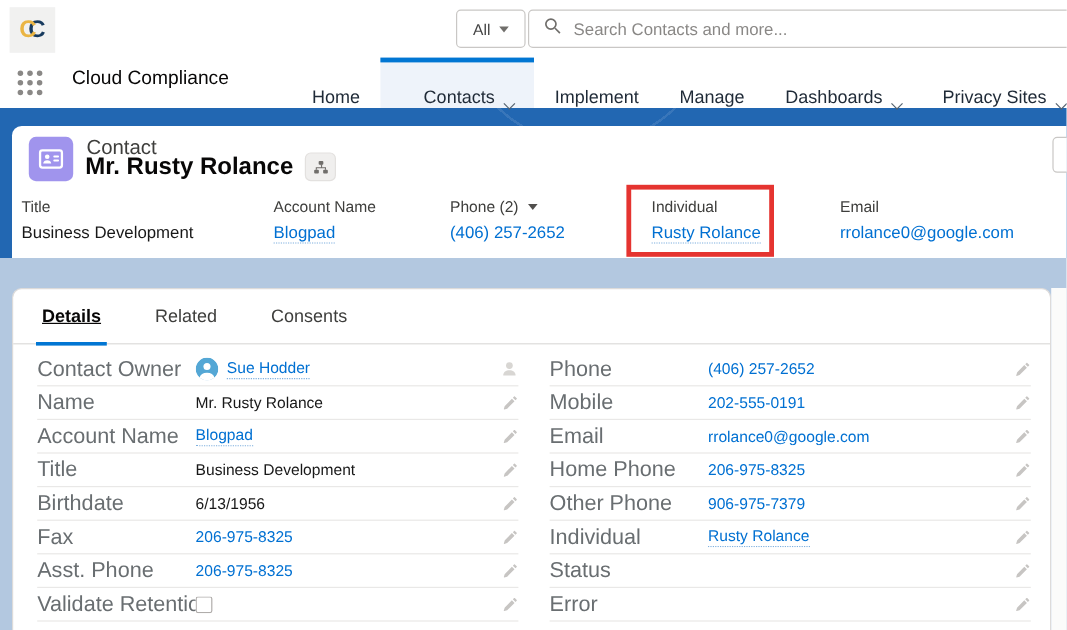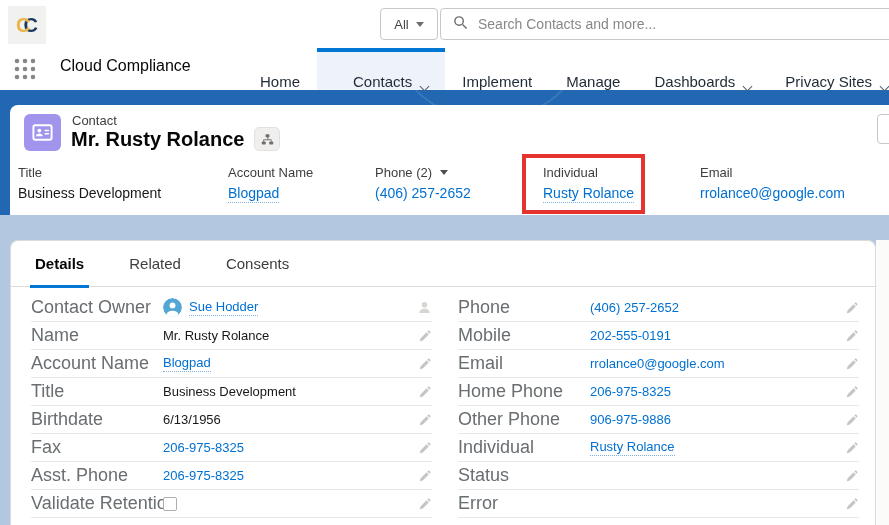--- a/index.html
+++ b/index.html
@@ -50,21 +50,21 @@
      background-image:
        radial-gradient(circle at 20% -80%, transparent 0 44px, rgba(255,255,255,.45) 44px 46px, transparent 46px 78px, rgba(255,255,255,.40) 78px 80px, transparent 80px),
        radial-gradient(circle at 70% 200%, transparent 0 50px, rgba(255,255,255,.45) 50px 52px, transparent 52px 86px, rgba(255,255,255,.40) 86px 88px, transparent 88px);}
   .scrolltrack{position:absolute;right:0;top:240px;bottom:0;width:13px;background:#fbfbfa;}
 
   
   .header-card{position:absolute;left:10px;top:105px;right:0;height:110px;background:#fff;
         border-top-left-radius:8px;z-index:2;}
   .entity-icon{position:absolute;left:14px;top:9px;width:37px;height:37px;background:#a094ed;
         border-radius:6px;display:flex;align-items:center;justify-content:center;}
-  .entity-label{position:absolute;left:62px;top:8px;font-size:13px;color:#3e3e3c;}
+  .entity-label{position:absolute;left:62px;top:8px;font-size:17px;color:#3e3e3c;}
   .record-name-row{position:absolute;left:61px;top:22px;display:flex;align-items:center;gap:10px;}
   .record-name{font-size:20px;font-weight:bold;color:#080707;}
   .hier-btn{width:26px;height:24px;background:#f0efee;border:1px solid #e3e1df;border-radius:5px;
         display:flex;align-items:center;justify-content:center;cursor:pointer;}
   .cutoff-btn{position:absolute;right:-20px;top:9px;width:32px;height:30px;background:#fff;
         border:1px solid #c9c7c5;border-radius:4px;}
   .highlights{position:absolute;left:0;top:55px;right:0;height:55px;}
   .hl-field{position:absolute;top:5px;}
   .hl-label{font-size:13px;color:#3e3e3c;display:flex;align-items:center;gap:8px;margin-bottom:5px;}
   .hl-value{font-size:14px;color:var(--text);}
@@ -75,21 +75,21 @@
   .annotation-box{position:absolute;left:522px;top:154px;width:123px;height:60px;
         border:4px solid var(--annotation);z-index:6;pointer-events:none;}
 
   
   .details-card{position:absolute;left:10px;top:240px;width:866px;height:290px;background:#fff;
         border:1px solid var(--border);border-bottom:none;border-radius:8px 8px 0 0;z-index:2;}
   .tabs{height:46px;display:flex;align-items:center;gap:45px;padding-left:24px;
         border-bottom:1px solid var(--border);}
   .tab{font-size:15px;color:#3e3e3c;cursor:pointer;position:relative;height:46px;
         display:flex;align-items:center;}
-  .tab.active{font-weight:bold;color:#080707;}
+  .tab.active{font-weight:bold;color:#080707;text-decoration:underline;}
   .tab.active::after{content:"";position:absolute;left:-5px;right:-5px;bottom:-1px;height:3px;
         background:var(--accent);}
   .columns{display:flex;gap:26px;padding:7px 16px 0 20px;}
   .col{flex:1;}
   .field-row{display:flex;align-items:center;height:28px;border-bottom:1px solid #e9e8e7;}
   .f-label{width:132px;flex-shrink:0;font-size:18px;color:var(--label);overflow:hidden;white-space:nowrap;}
   .f-value{flex:1;font-size:13px;color:var(--text);display:flex;align-items:center;gap:7px;overflow:hidden;white-space:nowrap;}
   .f-value.link{color:var(--link);cursor:pointer;}
   .f-value .dotted{border-bottom:1px dotted #7fb0de;padding-bottom:1px;}
   .row-icon{margin-left:auto;flex-shrink:0;display:flex;align-items:center;cursor:pointer;}
@@ -370,21 +370,21 @@
             </span>
             <span class="row-icon">
               <svg viewBox="0 0 16 16" width="14" height="14">
                 <path fill="#c7c5c3" d="M11.9 1.6c.2-.2.5-.2.7 0l1.8 1.8c.2.2.2.5 0 .7l-1.2 1.2-2.5-2.5 1.2-1.2zM9.8 3.7l2.5 2.5-6.8 6.8c-.1.1-.2.2-.3.2l-2.6.8c-.3.1-.6-.2-.5-.5l.8-2.6c0-.1.1-.2.2-.3l6.7-6.9z"></path>
               </svg>
             </span>
           </div>
           <div class="field-row">
             <span class="f-label">Other Phone</span>
             <span class="f-value link">
-              <span>906-975-9886</span>
+              <span>906-975-7379</span>
             </span>
             <span class="row-icon">
               <svg viewBox="0 0 16 16" width="14" height="14">
                 <path fill="#c7c5c3" d="M11.9 1.6c.2-.2.5-.2.7 0l1.8 1.8c.2.2.2.5 0 .7l-1.2 1.2-2.5-2.5 1.2-1.2zM9.8 3.7l2.5 2.5-6.8 6.8c-.1.1-.2.2-.3.2l-2.6.8c-.3.1-.6-.2-.5-.5l.8-2.6c0-.1.1-.2.2-.3l6.7-6.9z"></path>
               </svg>
             </span>
           </div>
           <div class="field-row">
             <span class="f-label">Individual</span>
             <span class="f-value link">

